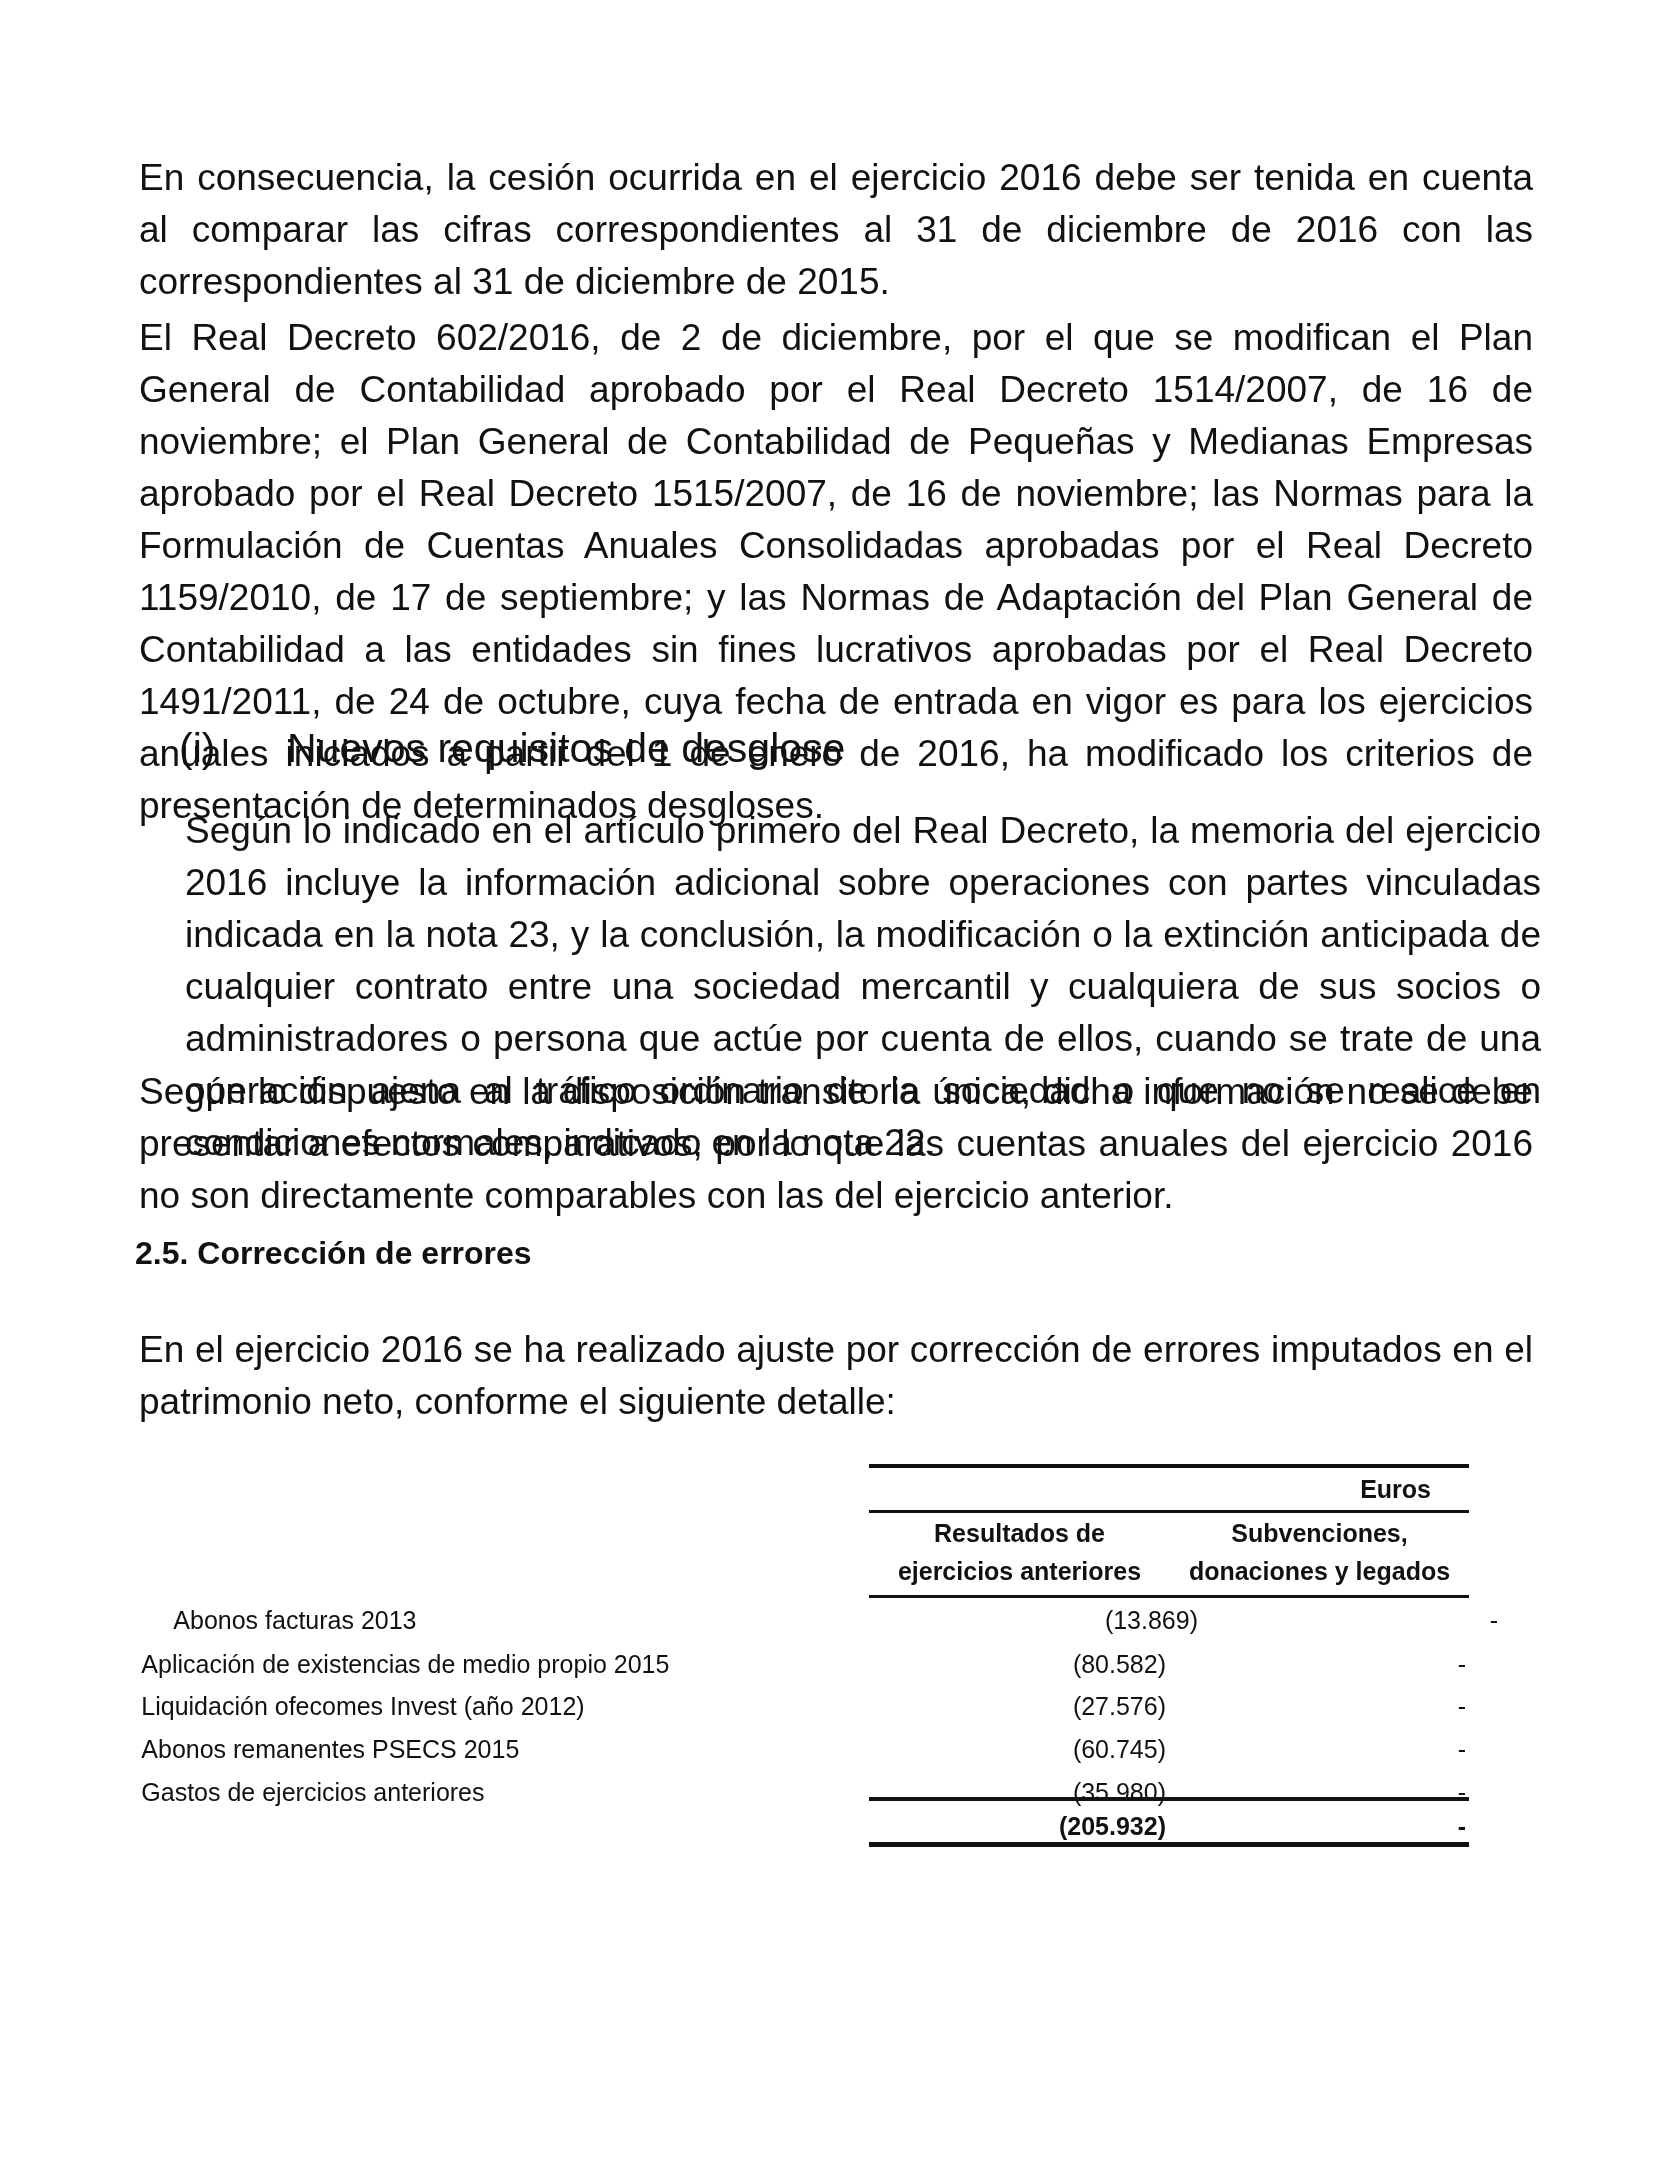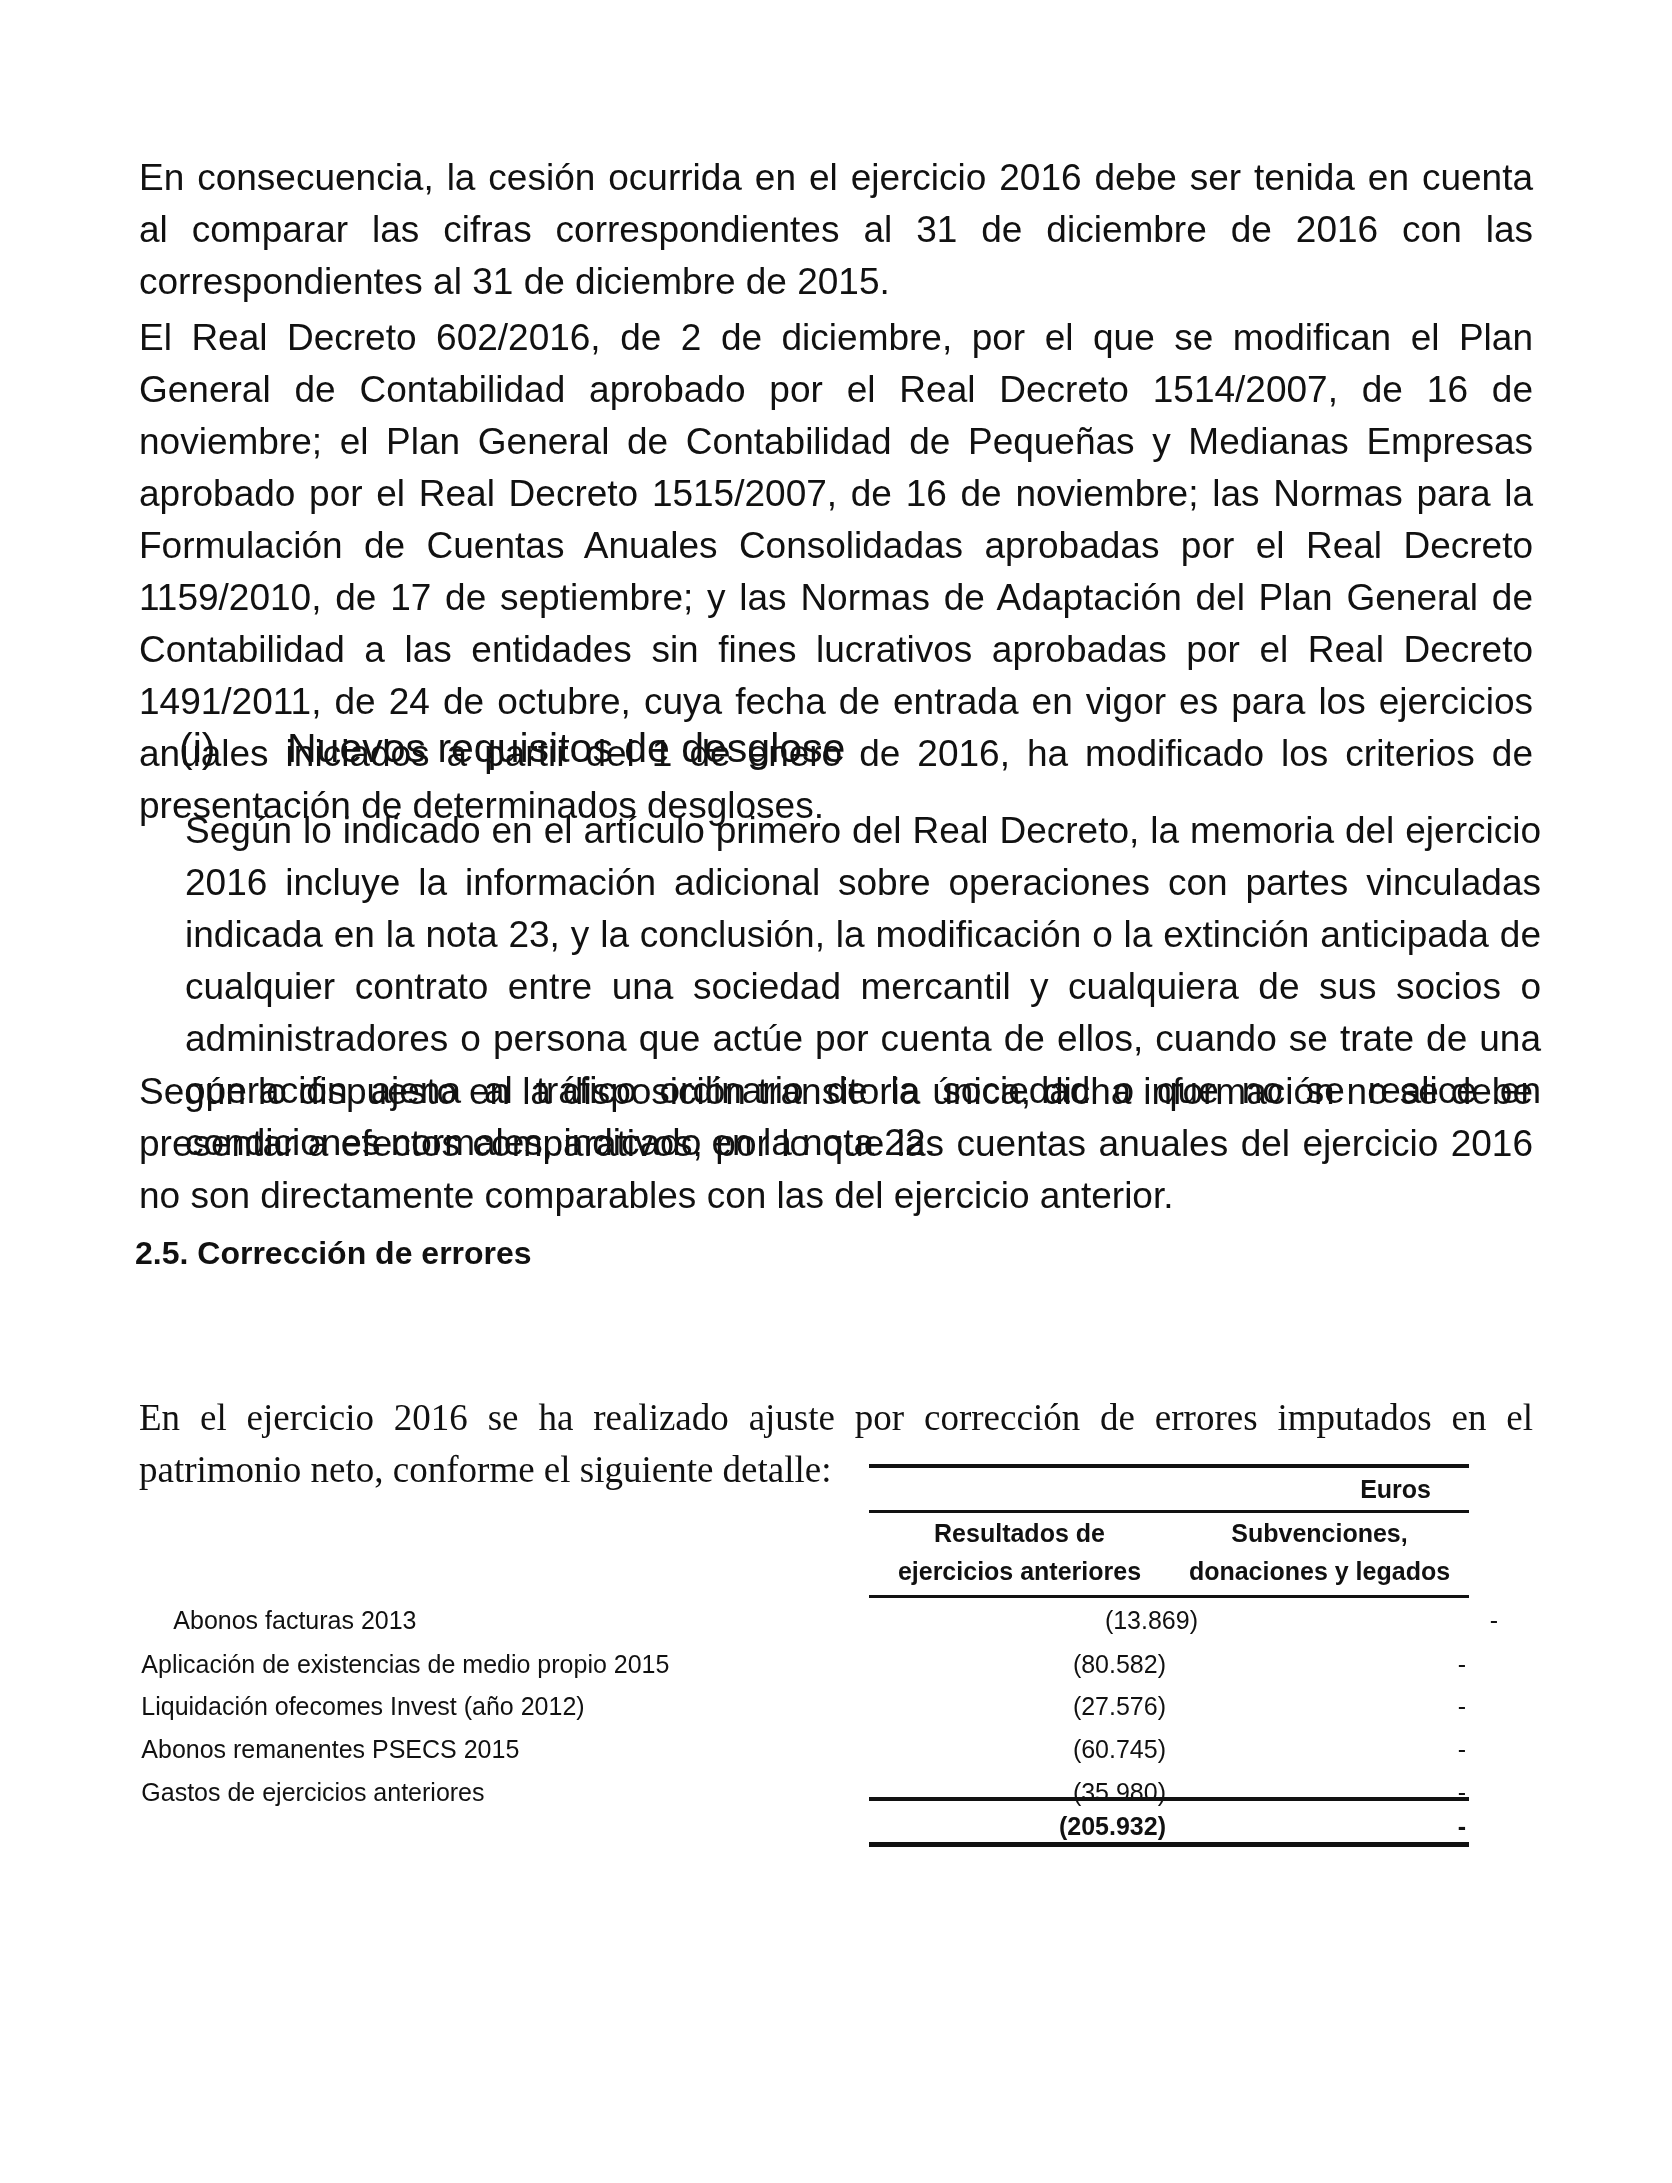--- a/index.html
+++ b/index.html
@@ -7,21 +7,21 @@
          font-family: "Liberation Sans", sans-serif; color: #111111; }
   .page { position: absolute; left: 135px; top: 0; width: 1402px; }
   p.par { margin: 4px; font-size: 37px; line-height: 52px; text-align: justify; text-align-last: left; }
   #p1 { position: absolute; top: 148px; }
   #p2 { position: absolute; top: 308px; }
   #sub { position: absolute; top: 727px; left: 44px; font-size: 41px; line-height: 43px; }
   #sub .num { display: inline-block; width: 108px; }
   #p3 { position: absolute; top: 801px; left: 46px; width: 1356px; }
   #p4 { position: absolute; top: 1062px; }
   #h25 { position: absolute; top: 1232px; margin: 0; font-size: 32px; font-weight: bold; line-height: 43px; }
-  #p5 { position: absolute; top: 1388px; font-family: Liberation Serif, serif; }
+  #p5 { position: absolute; top: 1320px; }
 
   .tbl { position: absolute; left: 135px; top: 1461px; width: 1334px; font-size: 25px; }
   .rule { position: absolute; left: 734px; width: 600px; background: #111; }
   .euros { position: absolute; left: 698px; width: 598px; top: 13.4px; text-align: right; font-weight: bold; line-height: 31px; }
   .hdr { position: absolute; top: 53px; font-weight: bold; text-align: center; line-height: 38px; }
   .hdr.c1 { left: 743px; width: 283px; }
   .hdr.c2 { left: 1037px; width: 295px; }
   .row { position: absolute; left: 0; width: 1334px; height: 43px; line-height: 43px; }
   .row .lbl { position: absolute; left: 6.3px; }
   .row .v1 { position: absolute; left: 734px; width: 297px; text-align: right; }

